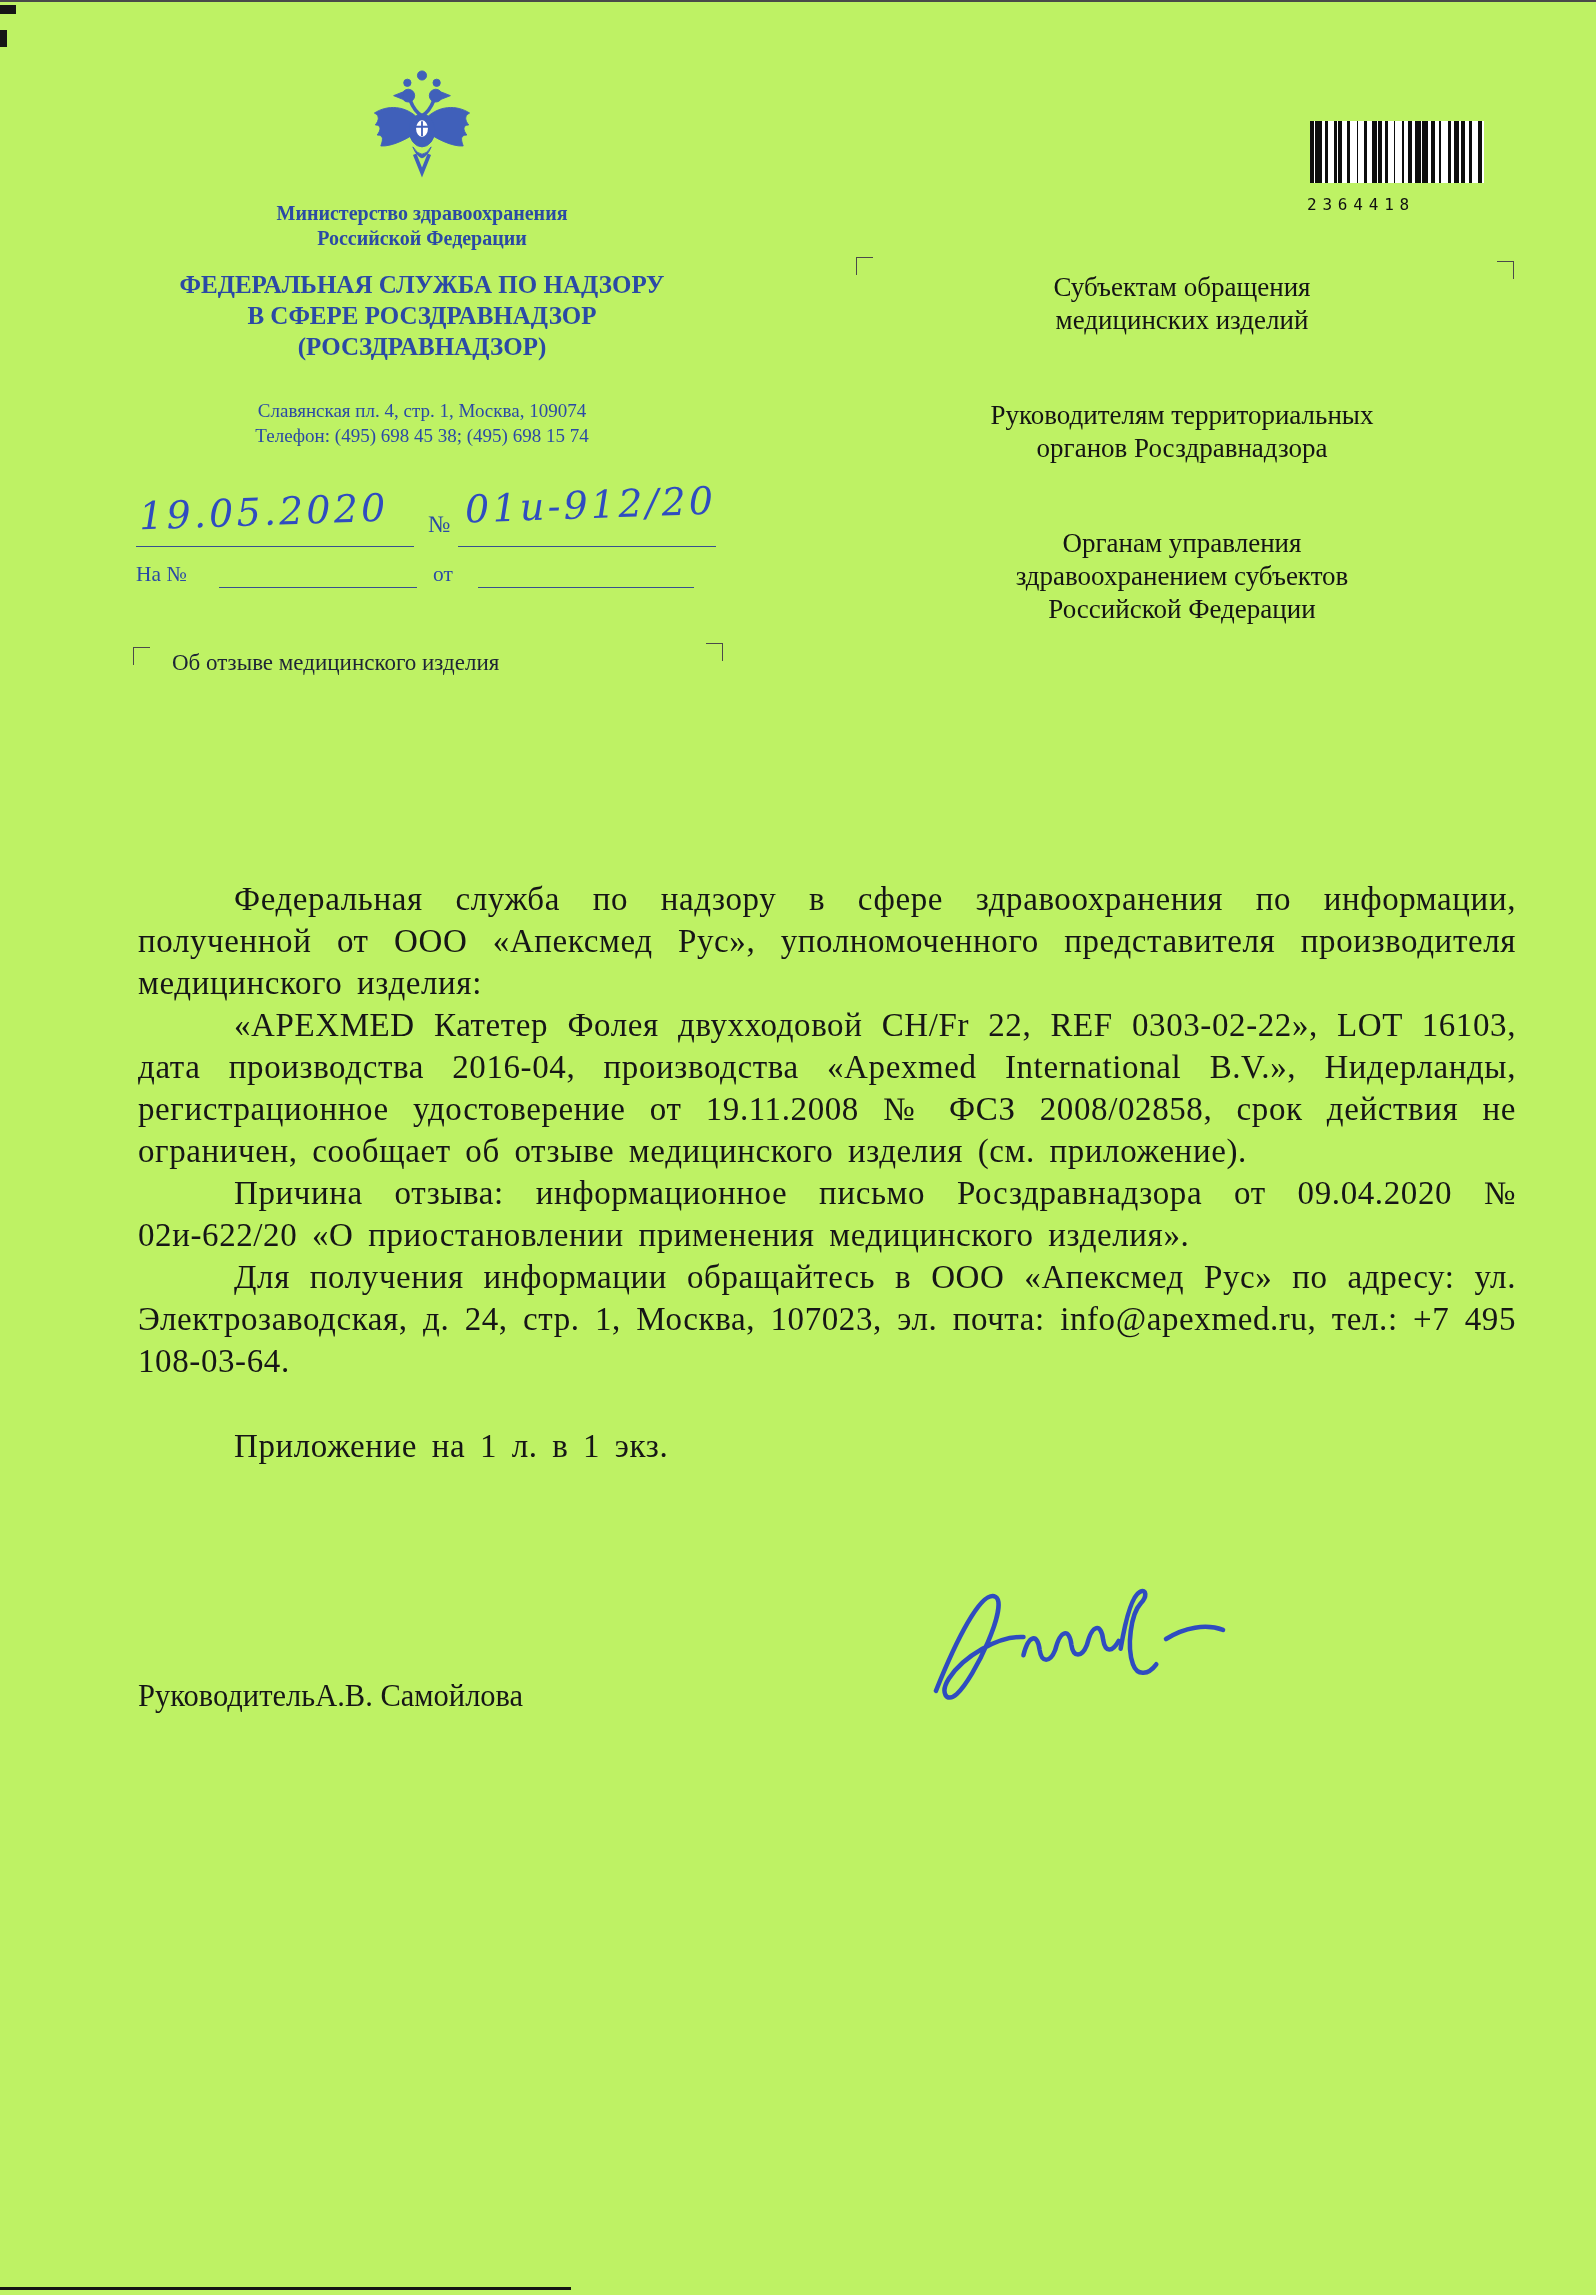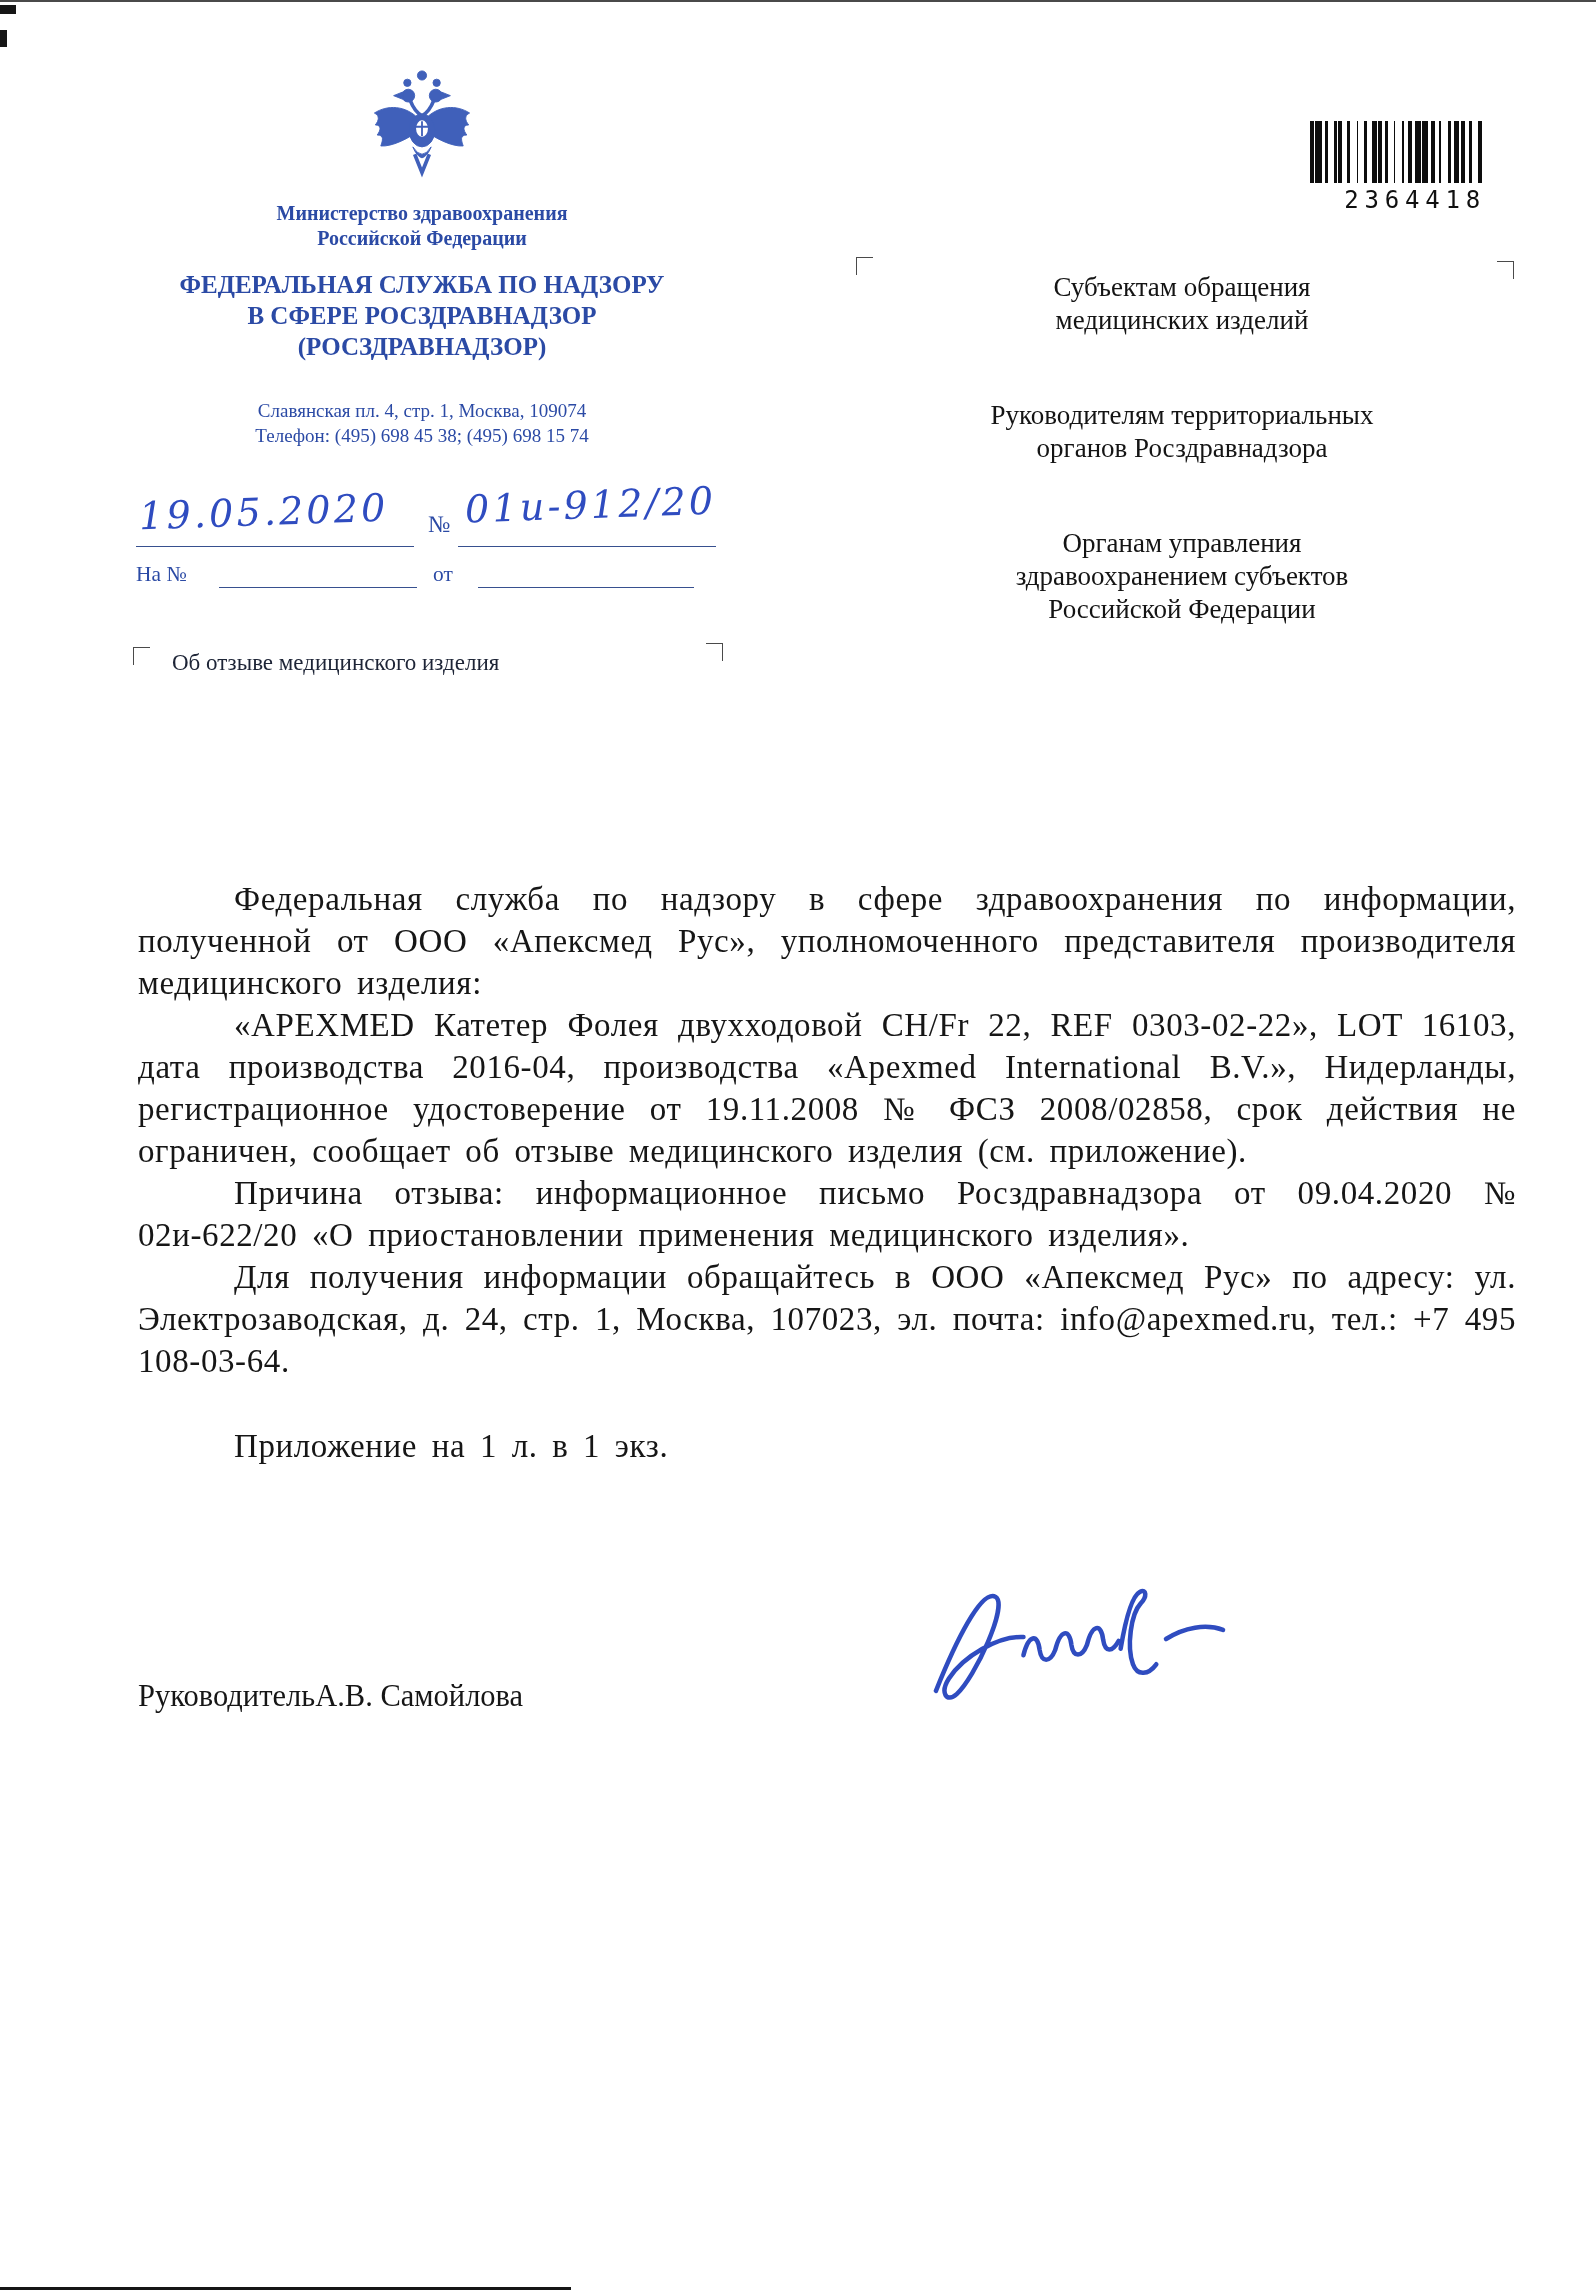--- a/index.html
+++ b/index.html
@@ -1,19 +1,19 @@
 <!DOCTYPE html>
 <html lang="ru" style="font-size:10.4px"><head>
 <meta charset="utf-8">
 <style>
   * { margin:0; padding:0; box-sizing:border-box; }
   html, body { background:#9a9a9a; }
   .page {
     position:relative; width:1597px; height:2295px;
-    background:#ffffff; overflow:hidden;
+    background:#bef264; overflow:hidden;
     font-family:"Liberation Serif","DejaVu Serif",serif;
   }
 
   
   .artifact { position:absolute; background:#3a3a3a; }
   .art-top { left:0; top:0; width:1597px; height:1.9px; background:#4a4a4a; }
   .art-tl1 { left:0; top:4.5px;  width:15.6px; height:9.7px; background:#161616; }
   .art-tl2 { left:0; top:30px; width:7.1px; height:17px; background:#161616; }
   .art-bot { left:0; top:2287px; width:571px; height:3.2px; background:#151515; }
 
@@ -55,22 +55,22 @@
   .sc2 { left:573px; top:2.6px; }
   .rc1 { left:856px; top:257px; }
   .rc2 { left:1497px; top:261px; }
 
   
   .barcode { position:absolute; left:1307px; top:121px; width:179px; }
   .bars { display:flex; height:62px; width:174px; margin:0 auto; overflow:hidden; background:#fff; }
   .bc-bar { background:#0d0d0d; flex:none; }
   .bc-gap { background:transparent; flex:none; }
   .bcnum {
-    margin-top:3px; text-align:right; color:#101010;
-    font-family:"DejaVu Sans Mono",monospace; font-size:24px; letter-spacing:5.8px; white-space:nowrap;
+    margin-top:12px; text-align:left; color:#101010;
+    font-family:"DejaVu Sans Mono",monospace; font-size:16px; letter-spacing:5.8px; white-space:nowrap;
   }
 
   
   .recipients { position:absolute; left:841px; top:271px; width:682px; text-align:center; color:#141414; font-size:27px; line-height:33px; }
   .recipient { white-space:pre-line; margin-bottom:62px;text-align:center; }
 
   
   .body { position:absolute; left:138px; top:878px; width:1378px; color:#161616;
           font-size:33px; line-height:42px; text-align:justify;
           letter-spacing:0.6px; word-spacing:5.8px; }

